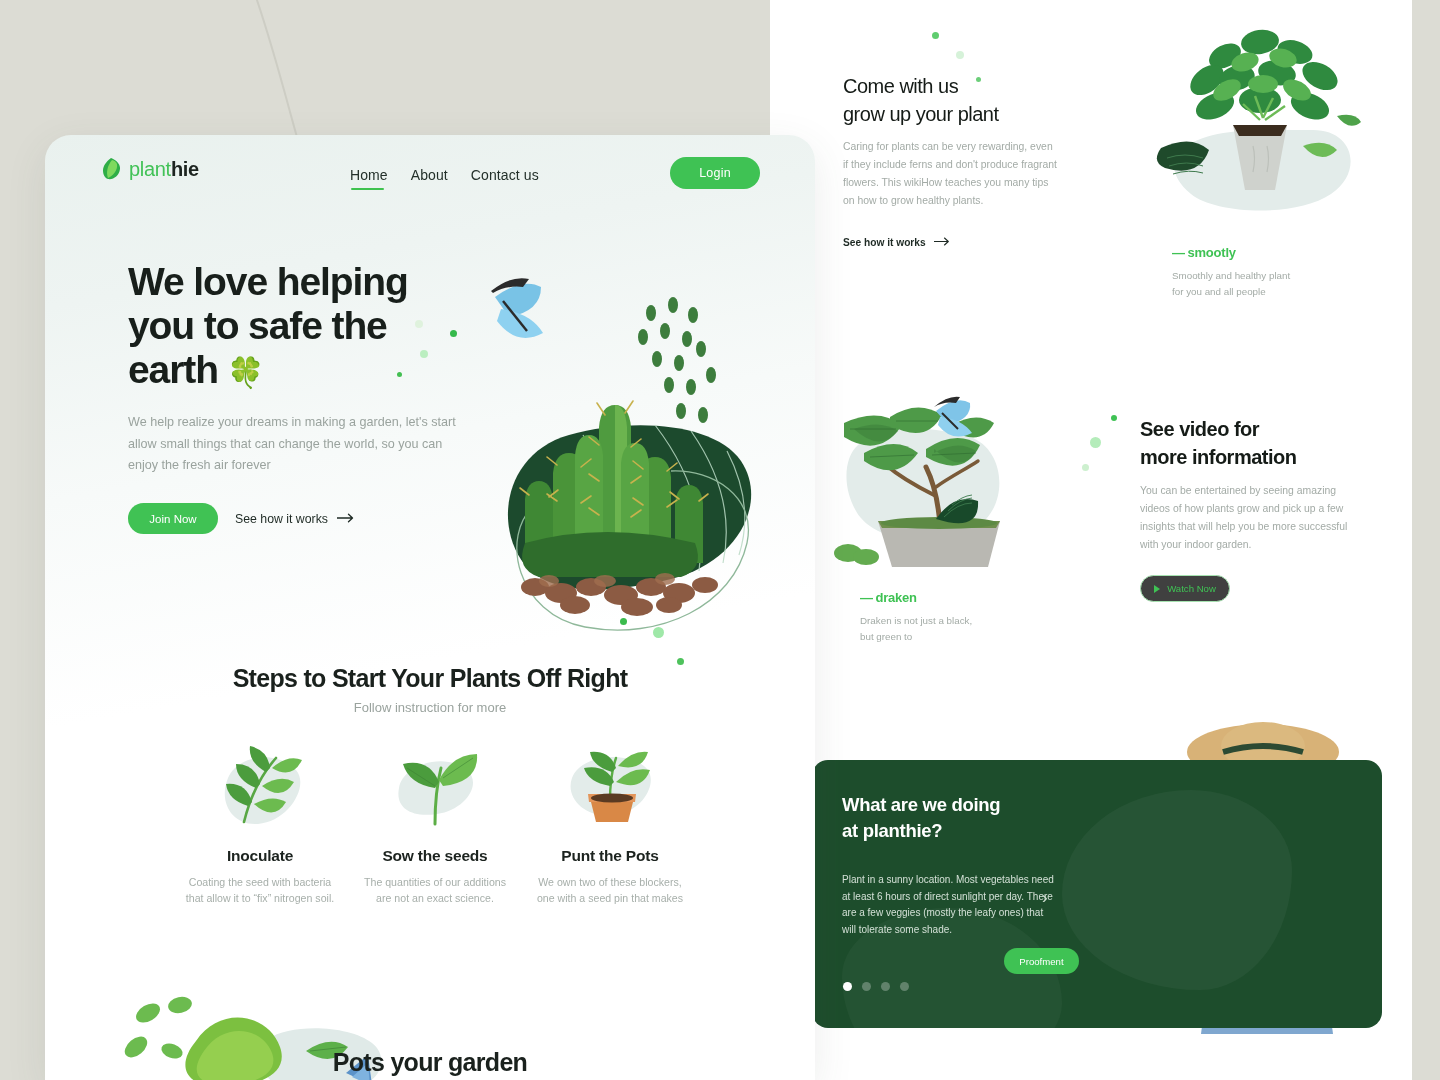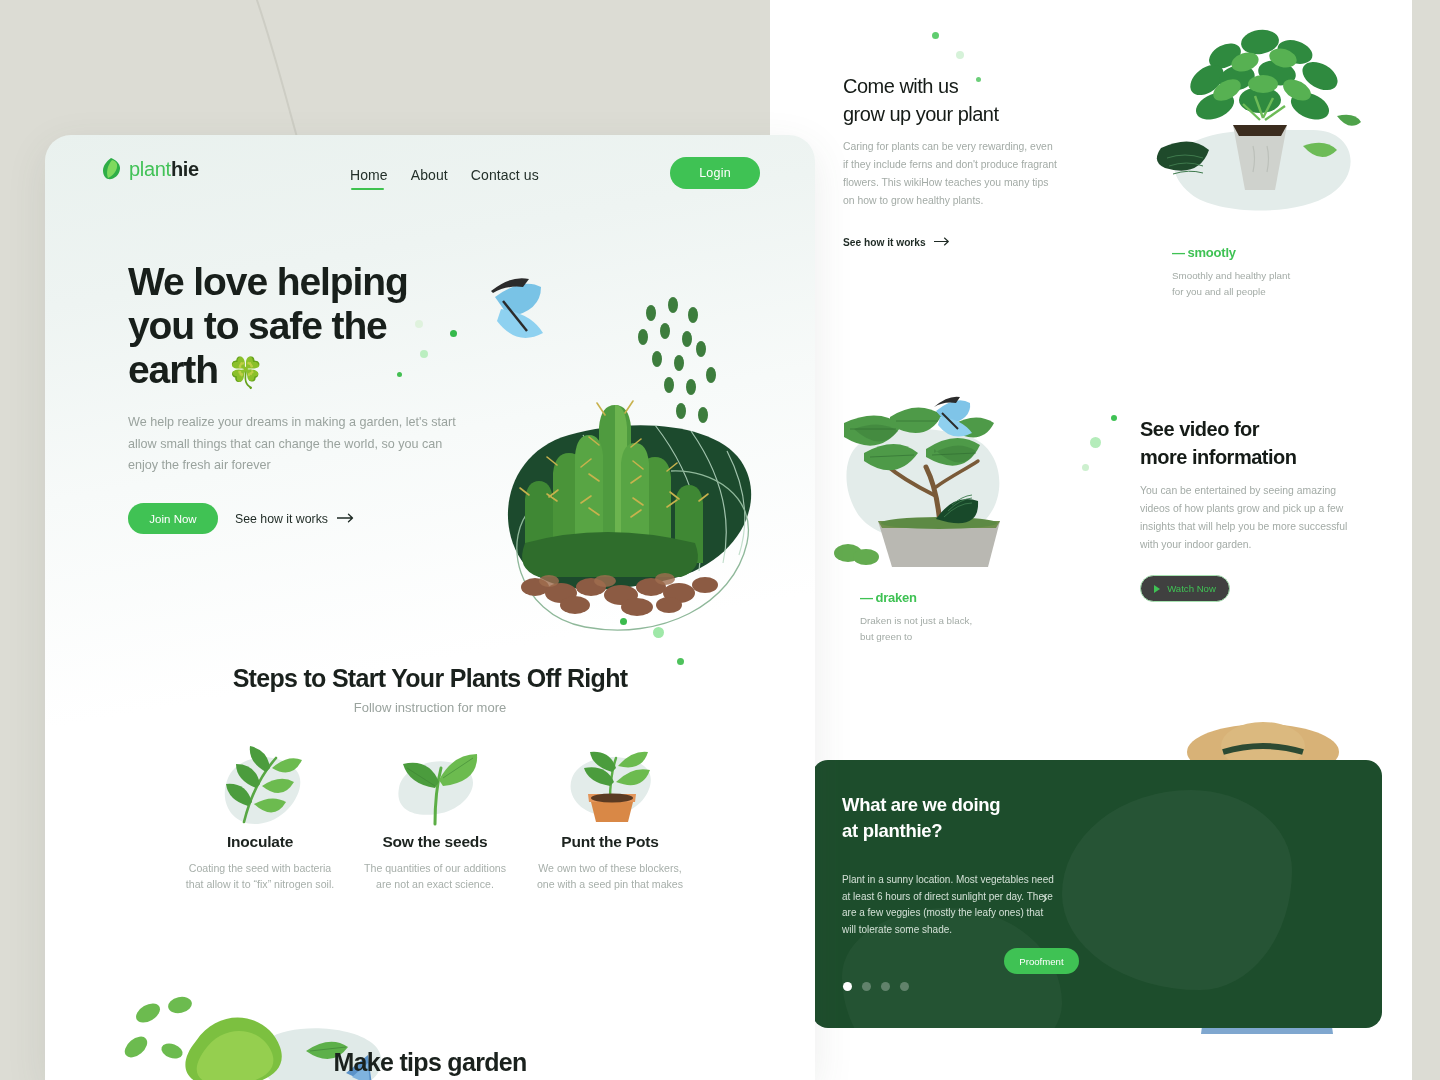--- a/index.html
+++ b/index.html
@@ -89,21 +89,21 @@
   .steps-sub {
     position: absolute; left: 0; top: 565px; width: 770px; text-align: center;
     font-size: 13px; color: #9aa39e;
   }
   .steps-row {
     position: absolute; left: 140px; top: 608px; width: 500px;
     display: flex; justify-content: space-between;
   }
   .step { width: 150px; text-align: center; }
   .step-art { height: 90px; display:flex; align-items:center; justify-content:center; }
-  .step-name { font-size: 15.5px; font-weight: 600; color: #1c231f; margin-top: 0; letter-spacing: -.2px;}
+  .step-name { font-size: 15.5px; font-weight: 600; color: #1c231f; margin-top: 14px; letter-spacing: -.2px;}
   .step-desc { font-size: 10.6px; line-height: 1.55; color: #a7afaa; margin-top: 9px; }
 
   .make-garden {
     position: absolute; left: 0; top: 913px; width: 770px; text-align: center;
     font-size: 25px; font-weight: 700; color: #1a211d; letter-spacing: -.7px;
   }
   .tree-art { position: absolute; left: 55px; top: 860px; width: 300px; height: 90px; }
 
   
   .rp { position: absolute; inset: 0; }
@@ -582,14 +582,14 @@
       <ellipse cx="72" cy="56" rx="11" ry="7" transform="rotate(20 72 56)"></ellipse>
     </g>
     <path d="M206 56 q 24 -16 42 -4 q -16 22 -42 4 Z" fill="#5db04a"></path>
     <g stroke="#3d8036" stroke-width=".9" fill="none" opacity=".7">
         <path d="M210 56 L 246 52"></path>
       </g>
     <path d="M246 78 L 268 60 L 272 90 Z" fill="#5b93c9"></path>
     <path d="M252 82 L 268 68 L 270 90 Z" fill="#7fb3df"></path>
   </svg>
 
-  <div class="make-garden">Make tips garden</div>
+  <div class="make-garden">Pots your garden</div>
 </div>
 
 </body></html>

